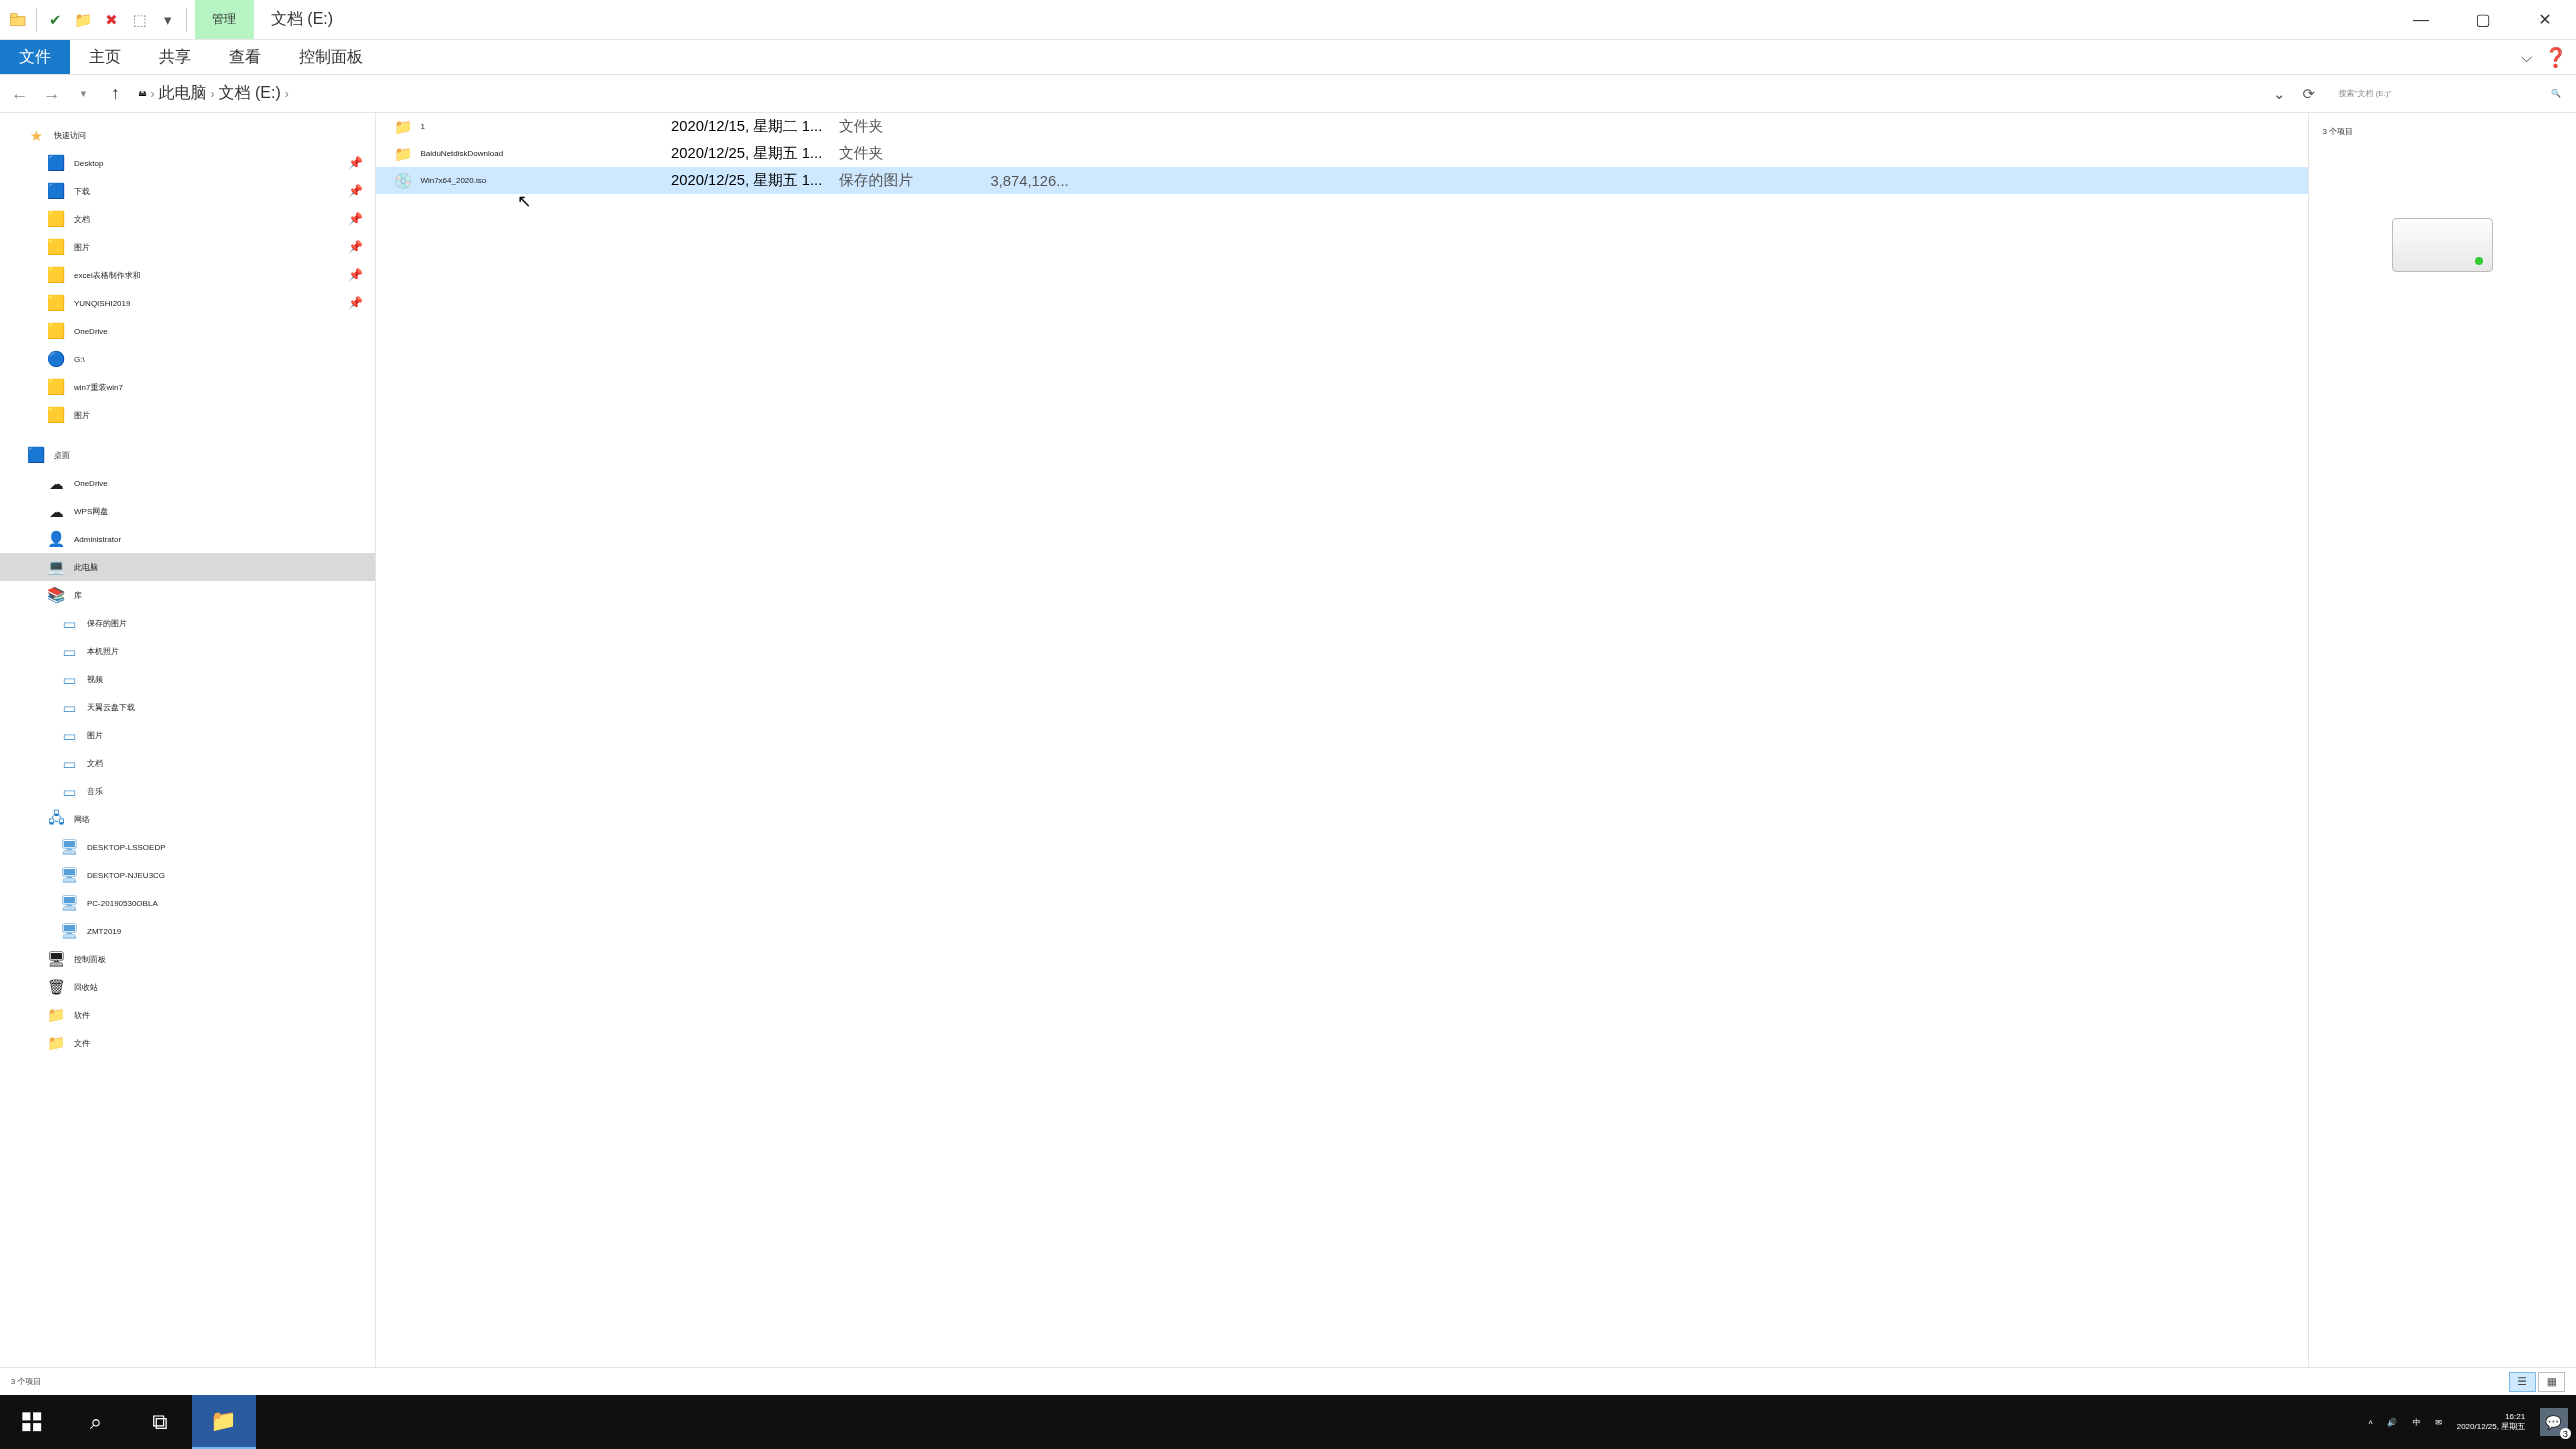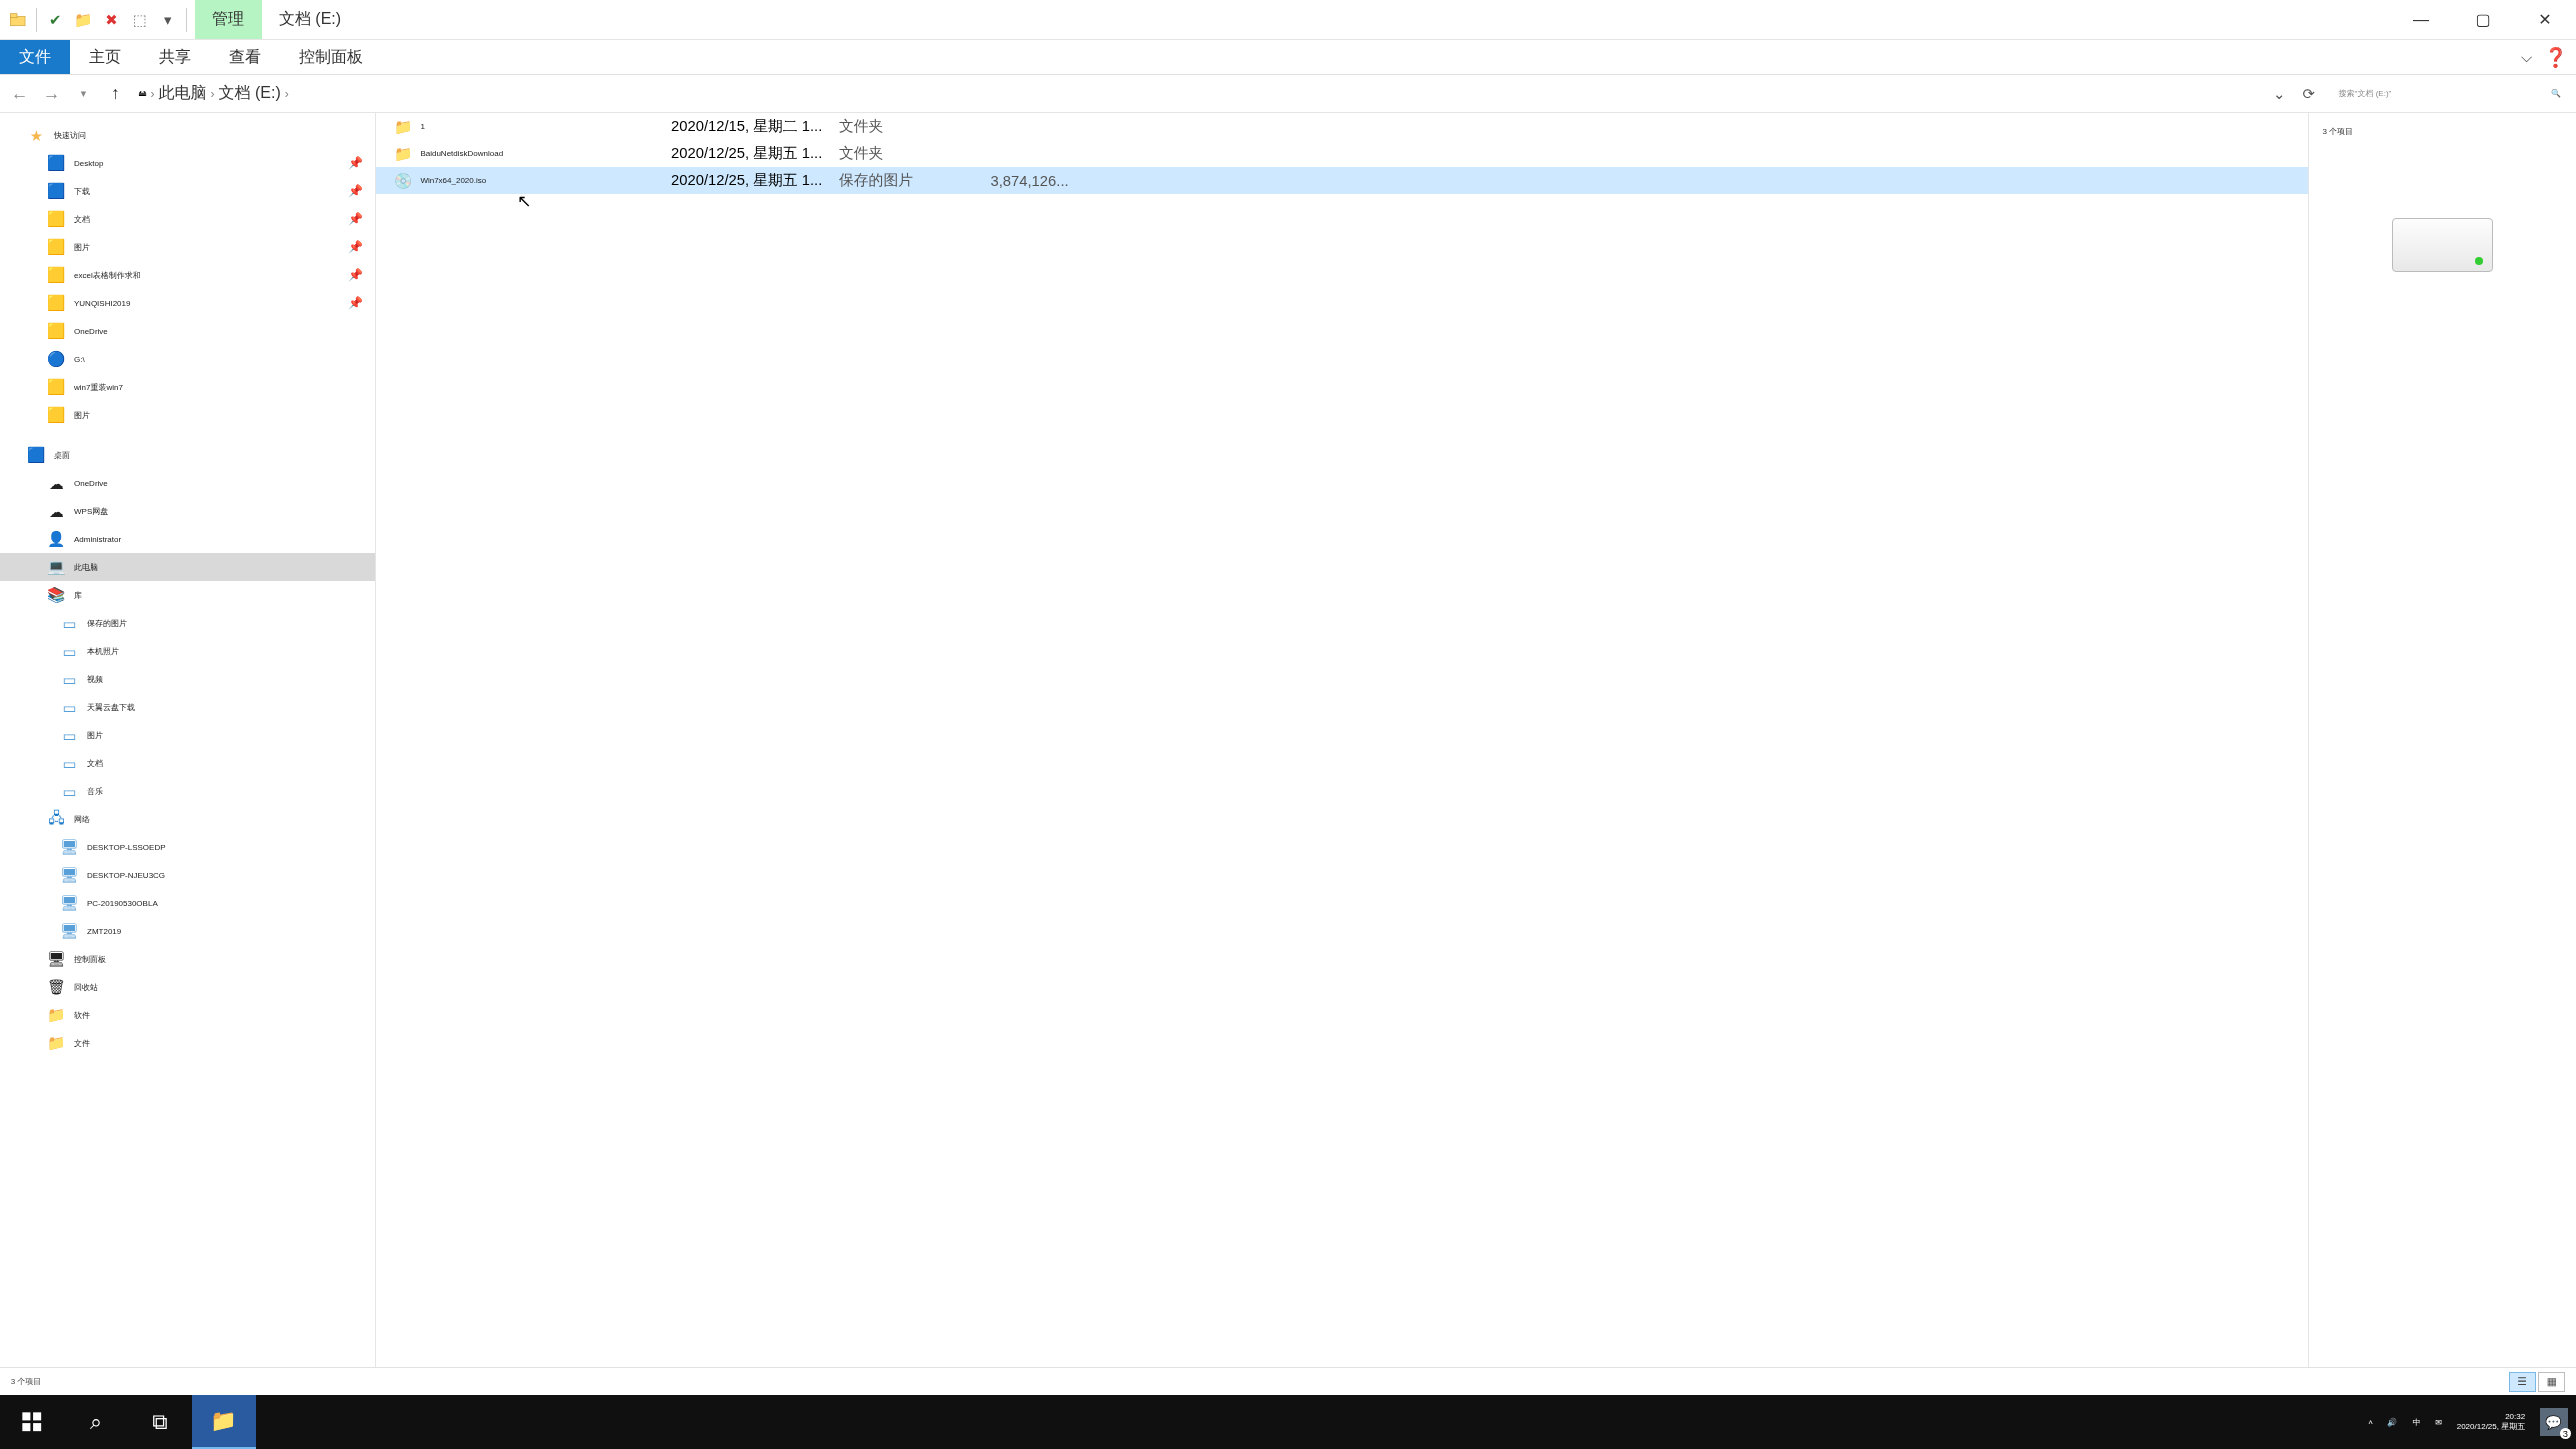--- a/index.html
+++ b/index.html
@@ -3,21 +3,21 @@
 <meta charset="utf-8">
 <style>
 * { margin:0; padding:0; box-sizing:border-box; font-family:"Microsoft YaHei","Segoe UI",sans-serif; font-size:8px; user-select:none; }
 html,body { width:2576px; height:1449px; background:#fff; overflow:hidden; }
 .window { width:100%; height:1395px; display:flex; flex-direction:column; background:#fff; }
 
 .titlebar { height:40px; background:#fff; display:flex; align-items:center; border-bottom:0.7px solid #e5e5e5; }
 .qat { display:flex; align-items:center; gap:2.7px; padding:0 5.4px; height:100%; }
 .qat-ico { width:25.5px; height:25.5px; display:flex; align-items:center; justify-content:center; font-size:14.8px; }
 .sep { width:0.7px; height:24px; background:#ccc; margin:0 2.7px; }
-.tab-context { background:#b6f5c3; color:#333; padding:6.7px 17.4px; font-size:16px; height:100%; display:flex; align-items:center; }
+.tab-context { background:#b6f5c3; color:#333; padding:6.7px 17.4px; font-size:12px; height:100%; display:flex; align-items:center; }
 .tab-title { color:#333; padding:6.7px 17.4px; font-size:16px; height:100%; display:flex; align-items:center; }
 .spacer { flex:1; }
 .win-btns { display:flex; height:100%; }
 .win-btn { width:62px; display:flex; align-items:center; justify-content:center; font-size:16px; color:#333; }
 
 .ribbon { height:35px; display:flex; align-items:stretch; background:#fff; border-bottom:0.7px solid #e1e1e1; }
 .menu-item { padding:0 19px; display:flex; align-items:center; font-size:16px; color:#333; }
 .menu-item.file { background:#1979ca; color:#fff; }
 .menu-item.drives { color:#333; }
 .ribbon .rightcorner { margin-left:auto; display:flex; align-items:center; padding-right:8px; gap:12px; }
@@ -366,19 +366,19 @@
   <div class="tb-btn">⌕</div>
   <div class="tb-btn">⧉</div>
   <div class="tb-btn active">📁</div>
   <div class="tb-spacer"></div>
   <div class="tray">
     <span>˄</span>
     <span>🔊</span>
     <span>中</span>
     <span>✉</span>
     <div class="clock">
-      <div>20:32</div>
+      <div>16:21</div>
       <div>2020/12/25, 星期五</div>
     </div>
     <div class="notif">💬<span class="badge">3</span></div>
   </div>
 </div>
 
 
 </body></html>

